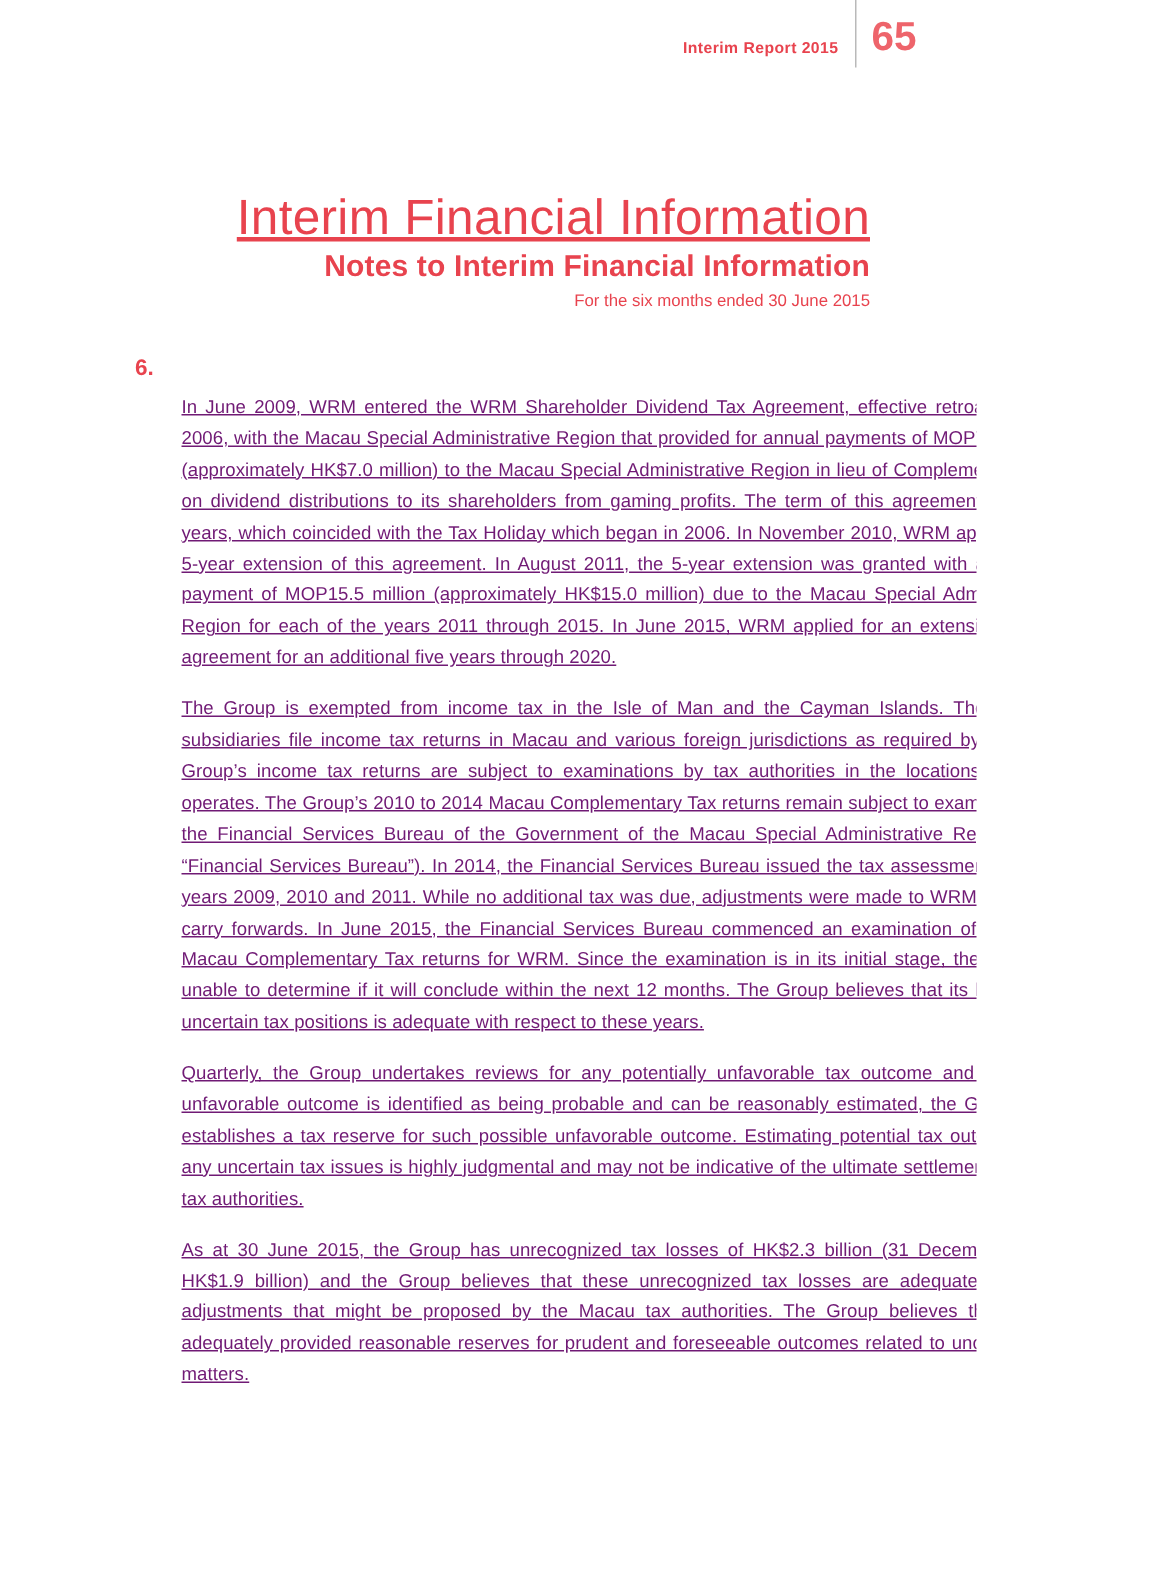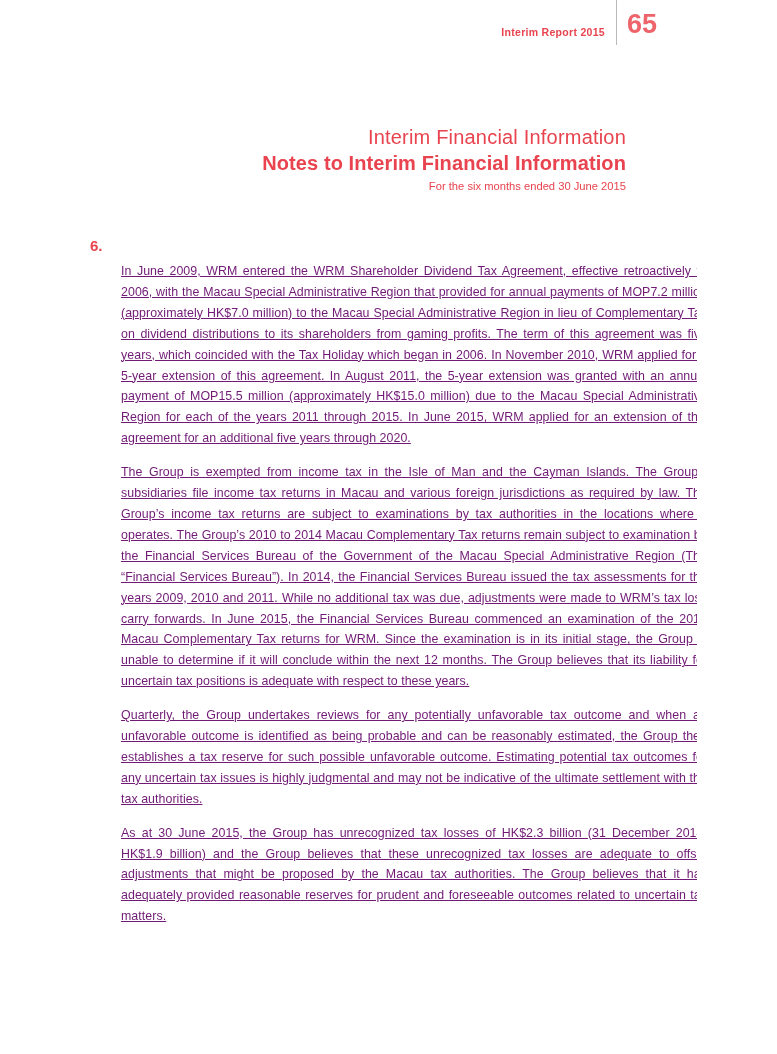--- a/index.html
+++ b/index.html
@@ -7,21 +7,20 @@
     padding: 0;
     background: #ffffff;
   }
   .page {
     position: relative;
     width: 651px;
     height: 1054px;
     background: #ffffff;
     font-family: "Liberation Sans", sans-serif;
     overflow: hidden;
-    padding-left: 46px;
   }
 
   
   .running-header {
     position: absolute;
     top: 0;
     right: 40px;
     height: 48px;
   }
   .report-title {
@@ -54,24 +53,25 @@
 
   
   .title-block {
     position: absolute;
     top: 126px;
     right: 71px;
     text-align: right;
     color: #e8434e;
   }
   .doc-title {
-    font-size: 20px;
+    font-size: 33px;
     font-weight: normal;
     letter-spacing: 0.2px;
     line-height: 1.15;
+    text-decoration: underline;
   }
   .doc-subtitle {
     margin-top: 3px;
     font-size: 20px;
     font-weight: bold;
     letter-spacing: 0.1px;
   }
   .doc-period {
     margin-top: 5px;
     font-size: 11.2px;

